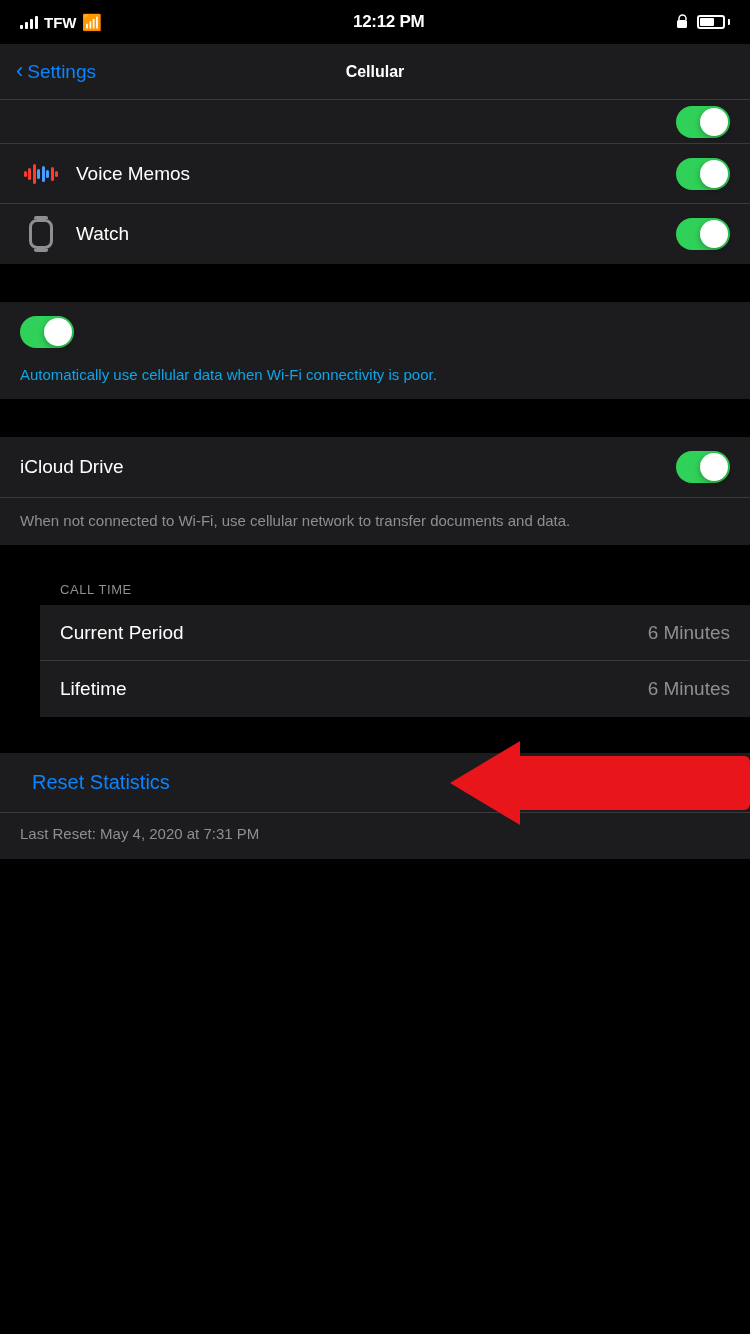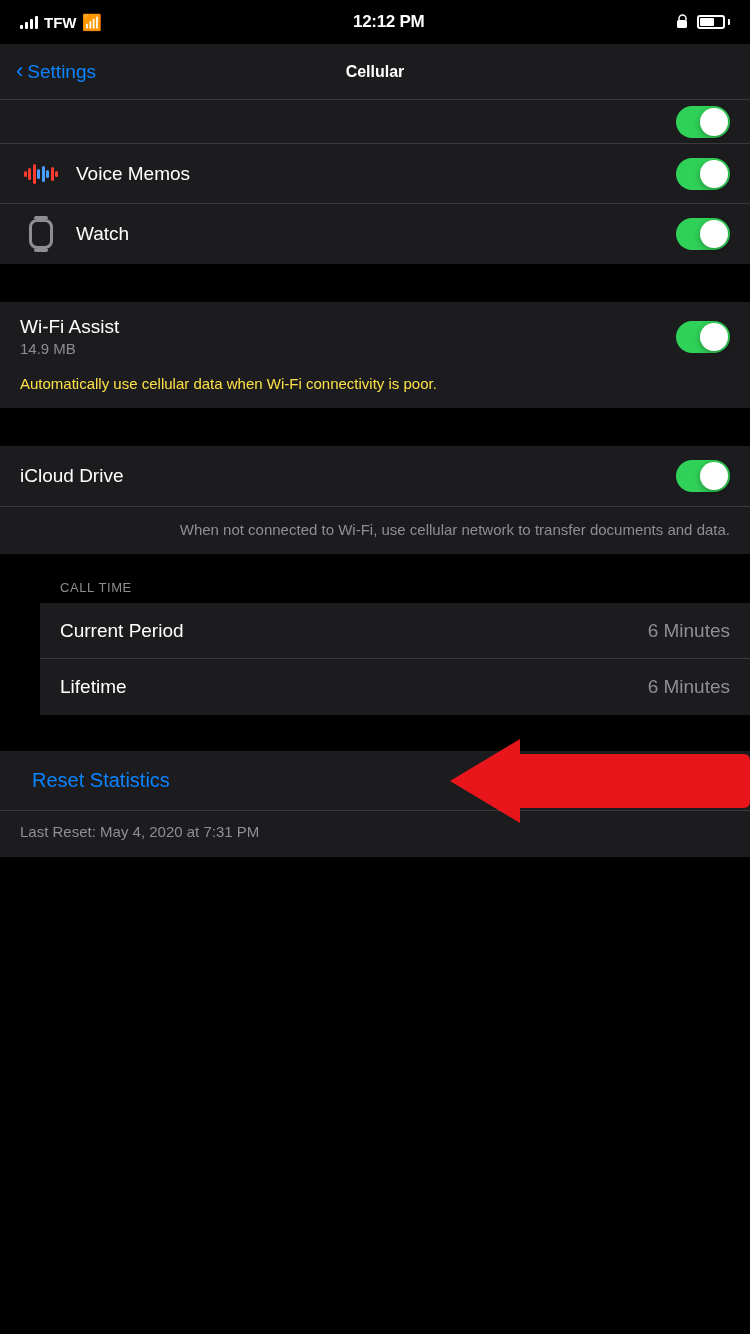--- a/index.html
+++ b/index.html
@@ -261,29 +261,28 @@
       color: #fff;
     }
     .wifi-assist-data {
       font-size: 15px;
       color: #8e8e93;
     }
     .wifi-assist-description {
       padding: 12px 20px 14px 20px;
       background: #1c1c1e;
       font-size: 15px;
-      color: #fde047;
+      color: #0ea5e9;
       line-height: 1.4;
     }
 
     
     .icloud-section {
       background: #1c1c1e;
-      margin-bottom: 4px;
-      text-align: right;
+      margin-bottom: 15px;
     }
     .icloud-row {
       display: flex;
       align-items: center;
       justify-content: space-between;
       padding: 14px 20px;
       background: #1c1c1e;
       border-bottom: 0.5px solid #3a3a3c;
     }
     .icloud-label {
@@ -451,24 +450,20 @@
       <div class="toggle">
         <div class="toggle-knob"></div>
       </div>
     </div>
   </div>
 
   <div class="spacer"></div>
 
   <div class="wifi-assist-section">
     <div class="wifi-assist-row">
-      <div class="wifi-assist-info">
-        <span class="wifi-assist-label">Wi-Fi Assist</span>
-        <span class="wifi-assist-data">14.9 MB</span>
-      </div>
       <div class="toggle">
         <div class="toggle-knob"></div>
       </div>
     </div>
     <div class="wifi-assist-description">Automatically use cellular data when Wi-Fi connectivity is poor.</div>
   </div>
 
   <div class="spacer"></div>
 
   <div class="icloud-section">

